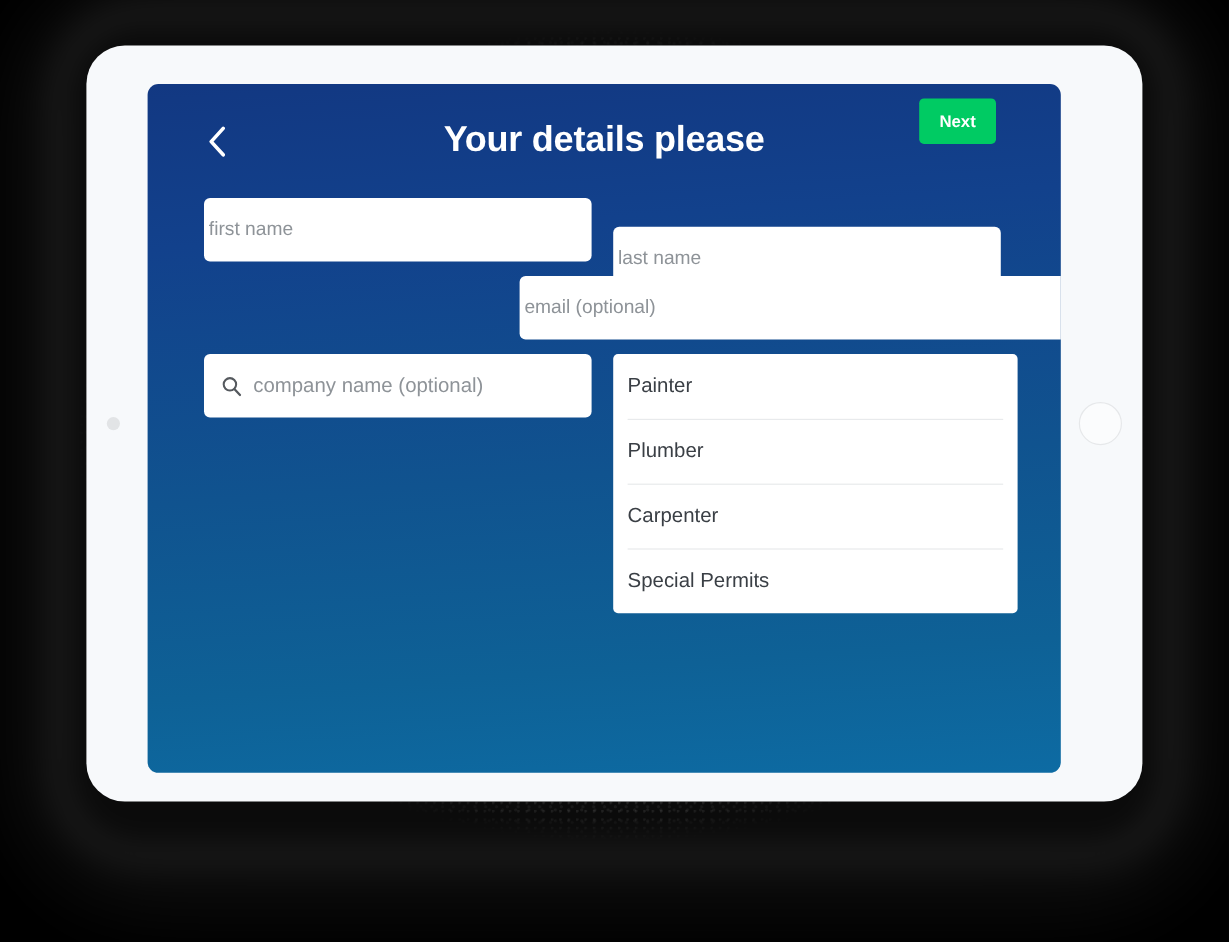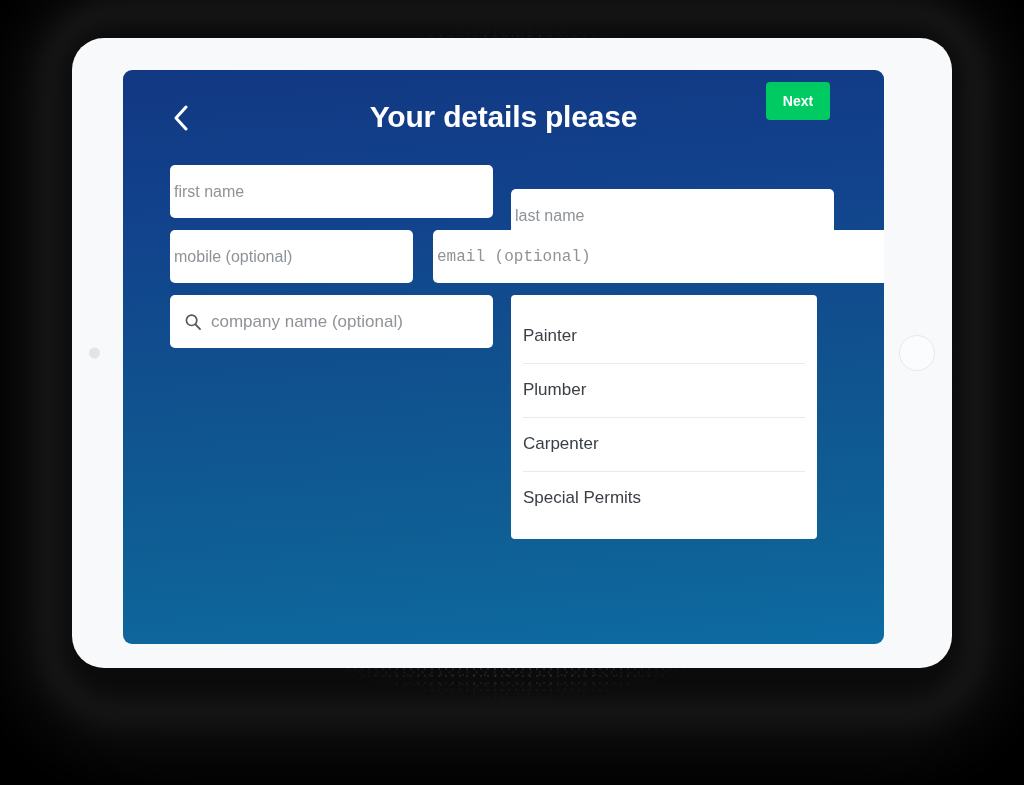--- a/index.html
+++ b/index.html
@@ -164,21 +164,21 @@
     font-family: "Liberation Sans", sans-serif;
     cursor: text;
     border: none;
     outline: none;
   }
   .field::placeholder { color: #8e9398; opacity: 1; }
 
   .f-first  { left: 47px;  top: 0px;   width: 323px; height: 53px; }
   .f-last   { left: 388px; top: 0px;   width: 323px; height: 53px; margin-top: 24px; }
   .f-mobile { left: 47px;  top: 65px;  width: 243px; height: 53px; }
-  .f-email  { left: 310px; top: 65px;  width: 483px; height: 53px; font-family: Liberation Mono, monospace; }
+  .f-email  { left: 310px; top: 65px;  width: 483px; height: 53px; }
 
   .f-company-wrap {
     position: absolute;
     left: 47px;
     top: 130px;
     width: 323px;
     height: 53px;
     background: #ffffff;
     border-radius: 5px;
     display: flex;
@@ -202,24 +202,24 @@
     font-size: 17px;
     color: #ec4899;
   }
   .f-company::placeholder { color: #8e9398; opacity: 1; }
 
   
   .trade-list {
     position: absolute;
     left: 388px;
     top: 130px;
-    width: 306px;
+    width: 337px;
     background: #ffffff;
     border-radius: 4px;
-    padding: 14px 0;
+    padding: 0 0;
     overflow: hidden;
   }
   .trade-item {
     height: 54px;
     display: flex;
     align-items: center;
     padding: 0 12px;
     font-size: 17px;
     color: #3a3f45;
     cursor: pointer;
@@ -264,21 +264,20 @@
 
         <button class="next-btn">Next</button>
       </div>
 
       <div class="form-area">
 
         <input class="field f-first" type="text" placeholder="first name" style="">
 
         <input class="field f-last" type="text" placeholder="last name" style="">
 
-        <input class="field f-mobile" type="text" placeholder="mobile (optional)" style="">
 
         <input class="field f-email" type="text" placeholder="email (optional)" style="">
 
         <div class="f-company-wrap">
           <span class="search-icon">
             <svg width="18" height="18" viewBox="0 0 18 18" fill="none" xmlns="http://www.w3.org/2000/svg">
               <circle cx="7.6" cy="7.3" r="5.2" stroke="#55595e" stroke-width="1.7"></circle>
               <path d="M11.5 11.4 L16 16.1" stroke="#55595e" stroke-width="1.9" stroke-linecap="round"></path>
             </svg>
           </span>

